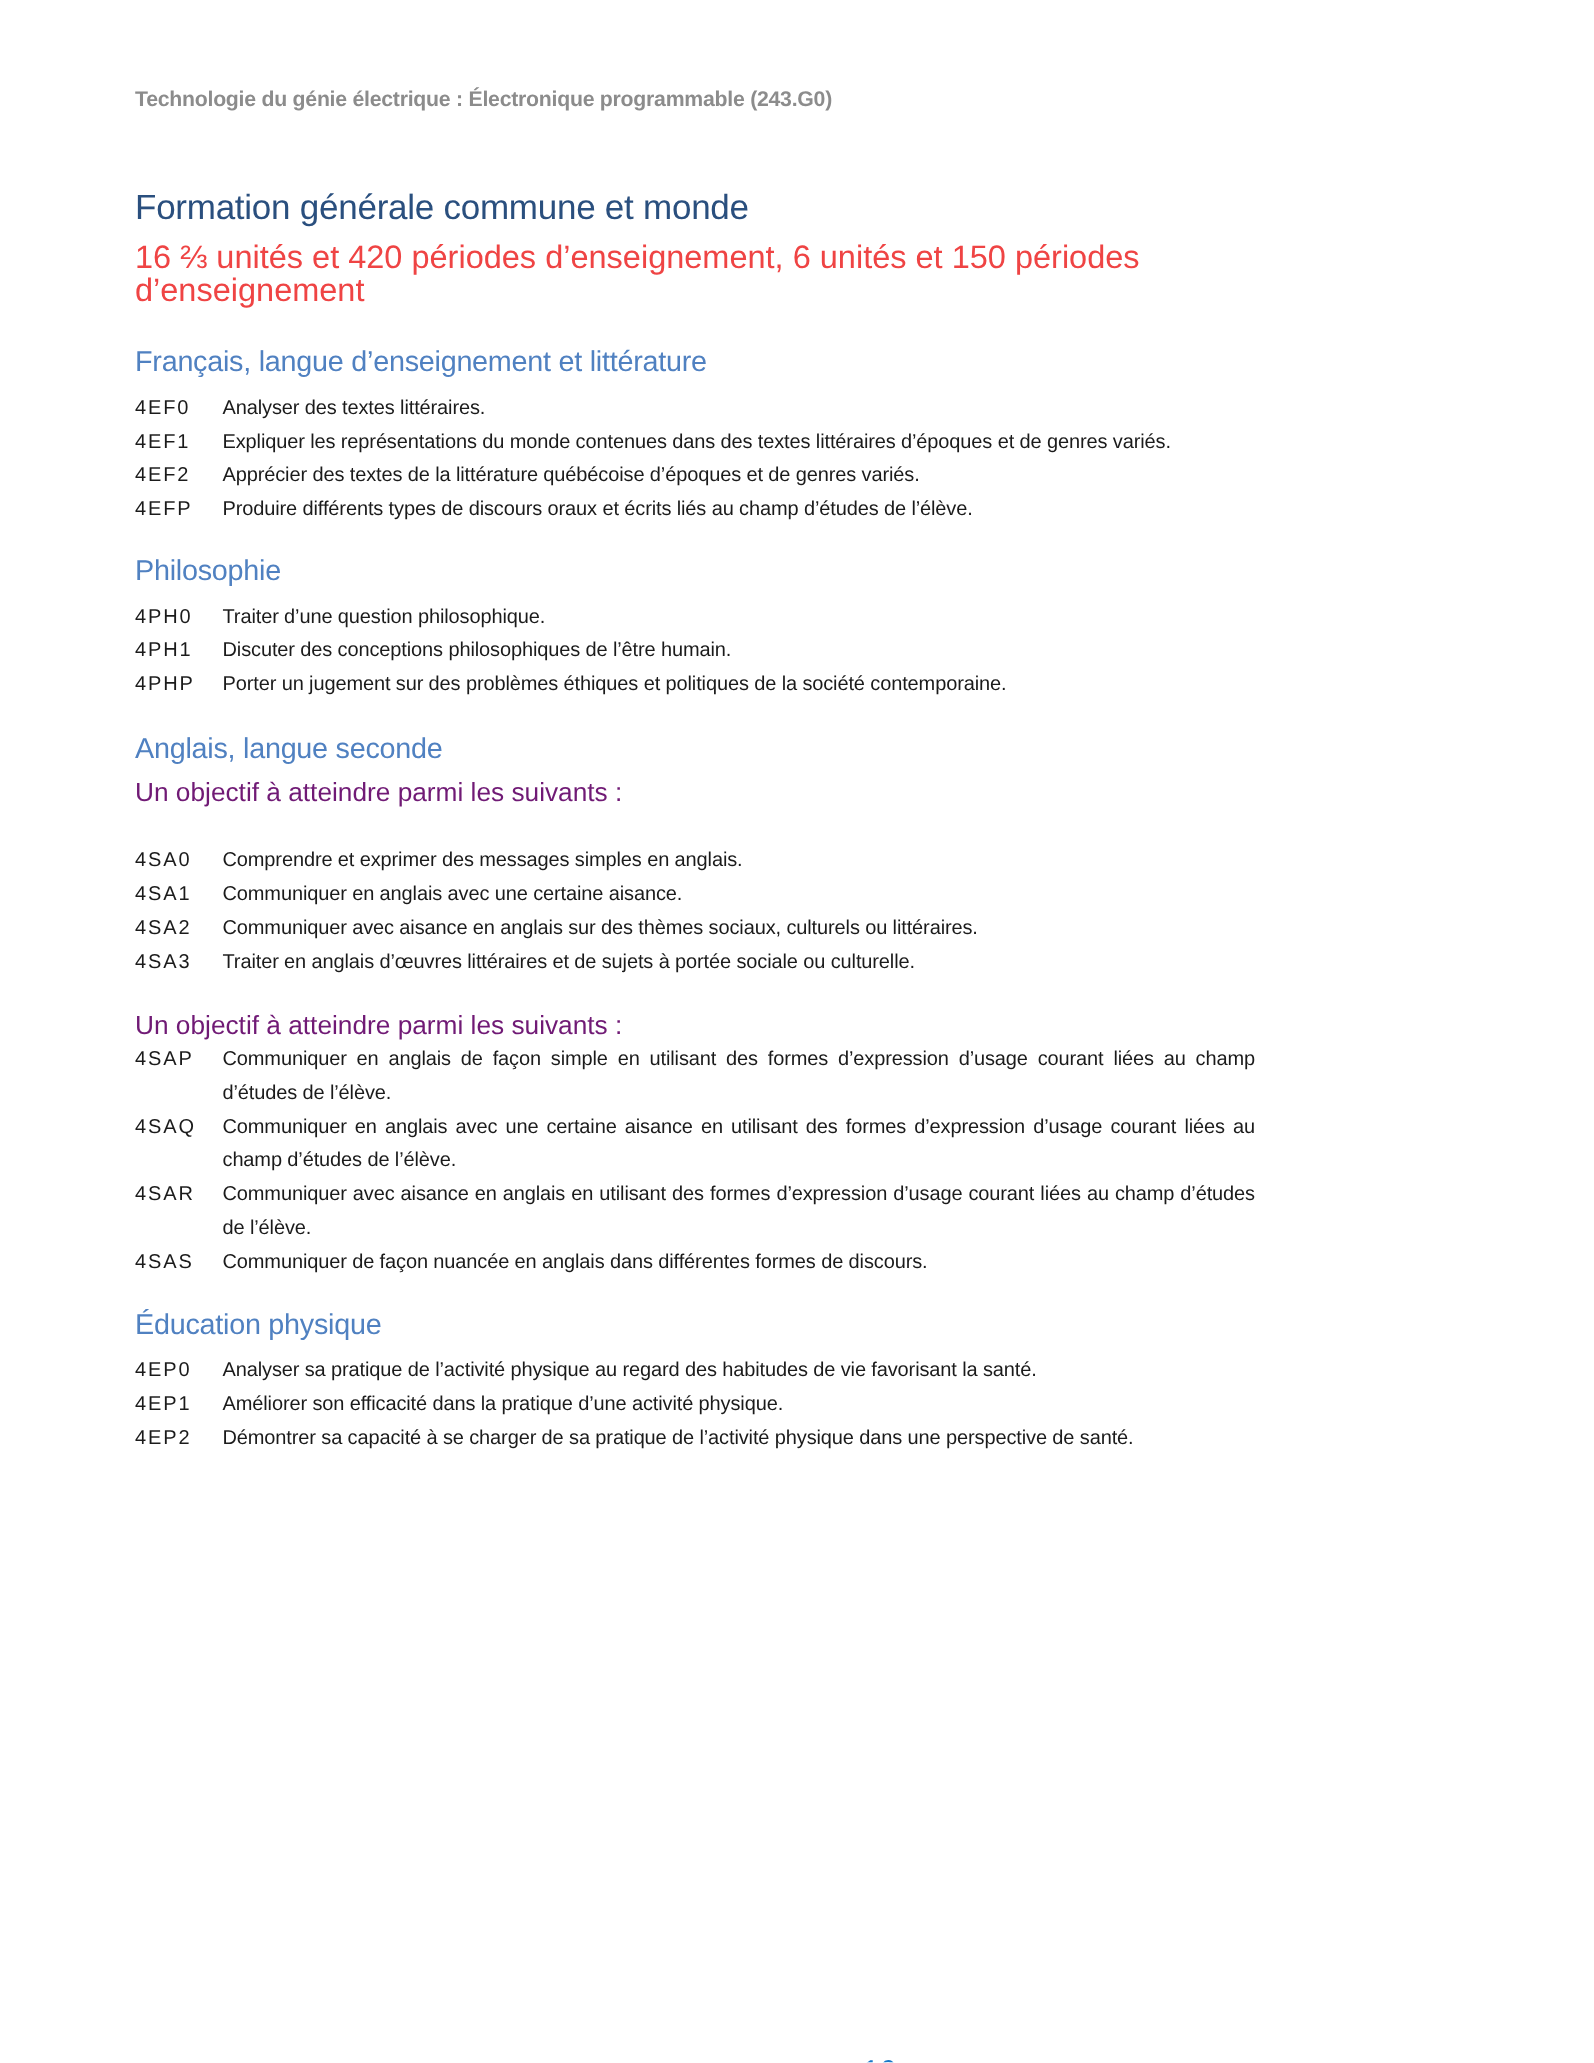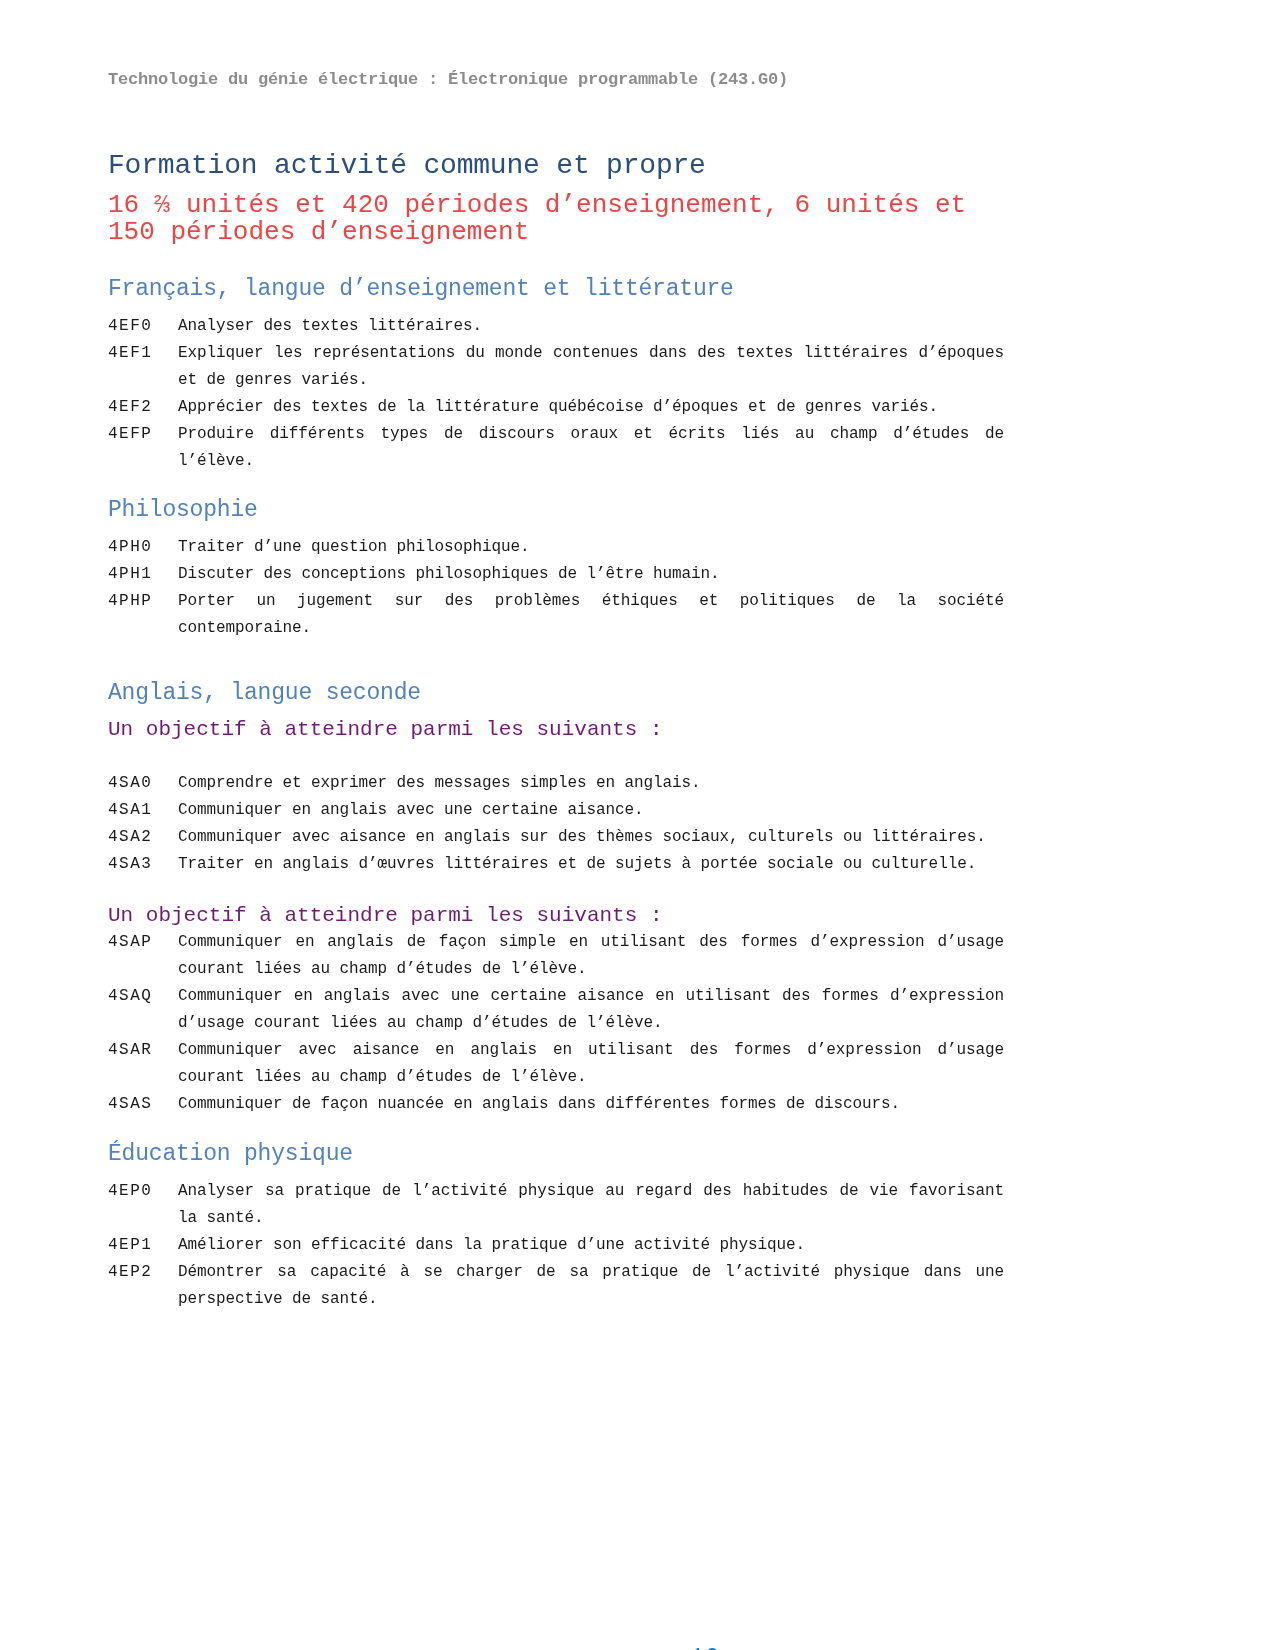--- a/index.html
+++ b/index.html
@@ -3,21 +3,21 @@
 <meta charset="utf-8">
 <style>
   html, body { margin: 0; padding: 0; background: #ffffff; }
   .page {
     position: relative;
     width: 1112px;
     height: 1650px;
     background: #ffffff;
     box-sizing: border-box;
     padding: 70px 108px 0 108px;
-    font-family: Liberation Mono, monospace;
+    font-family: Liberation Sans, sans-serif;
     color: #1b1b1b;
     overflow: hidden;
   }
   .running-header {
     font-size: 17px;
     line-height: 20px;
     font-weight: 700;
     color: #8c8c8c;
     letter-spacing: -0.2px;
   }
@@ -38,21 +38,21 @@
   h2.section-heading {
     font-size: 23px;
     line-height: 30px;
     font-weight: 400;
     color: #5081c1;
     letter-spacing: -0.2px;
     margin: 0;
   }
   h2.sh-1 { margin-top: 28px; }
   h2.sh-2 { margin-top: 20px; }
-  h2.sh-3 { margin-top: 36px; }
+  h2.sh-3 { margin-top: 22px; }
   h2.sh-4 { margin-top: 21px; }
   .items { margin-top: 9px; }
   .items.no-gap { margin-top: 0; }
   .items.gap-line { margin-top: 27px; }
   .obj-row {
     display: flex;
     align-items: flex-start;
     font-size: 16px;
     line-height: 27px;
   }
@@ -93,21 +93,21 @@
     color: #8f8f8f;
   }
 </style>
 </head>
 <body>
 
 <div class="page">
 
   <div class="running-header">Technologie du génie électrique : Électronique programmable (243.G0)</div>
 
-  <h1 class="doc-title">Formation activité commune et propre</h1>
+  <h1 class="doc-title">Formation générale commune et monde</h1>
 
   <p class="subtitle">16 ⅔ unités et 420 périodes d’enseignement, 6 unités et 150 périodes d’enseignement</p>
 
   <section>
     <h2 class="section-heading sh-1">Français, langue d’enseignement et littérature</h2>
     <div class="items">
       <div class="obj-row">
         <span class="obj-code">4EF0</span>
         <span class="obj-text">Analyser des textes littéraires.</span>
       </div>

